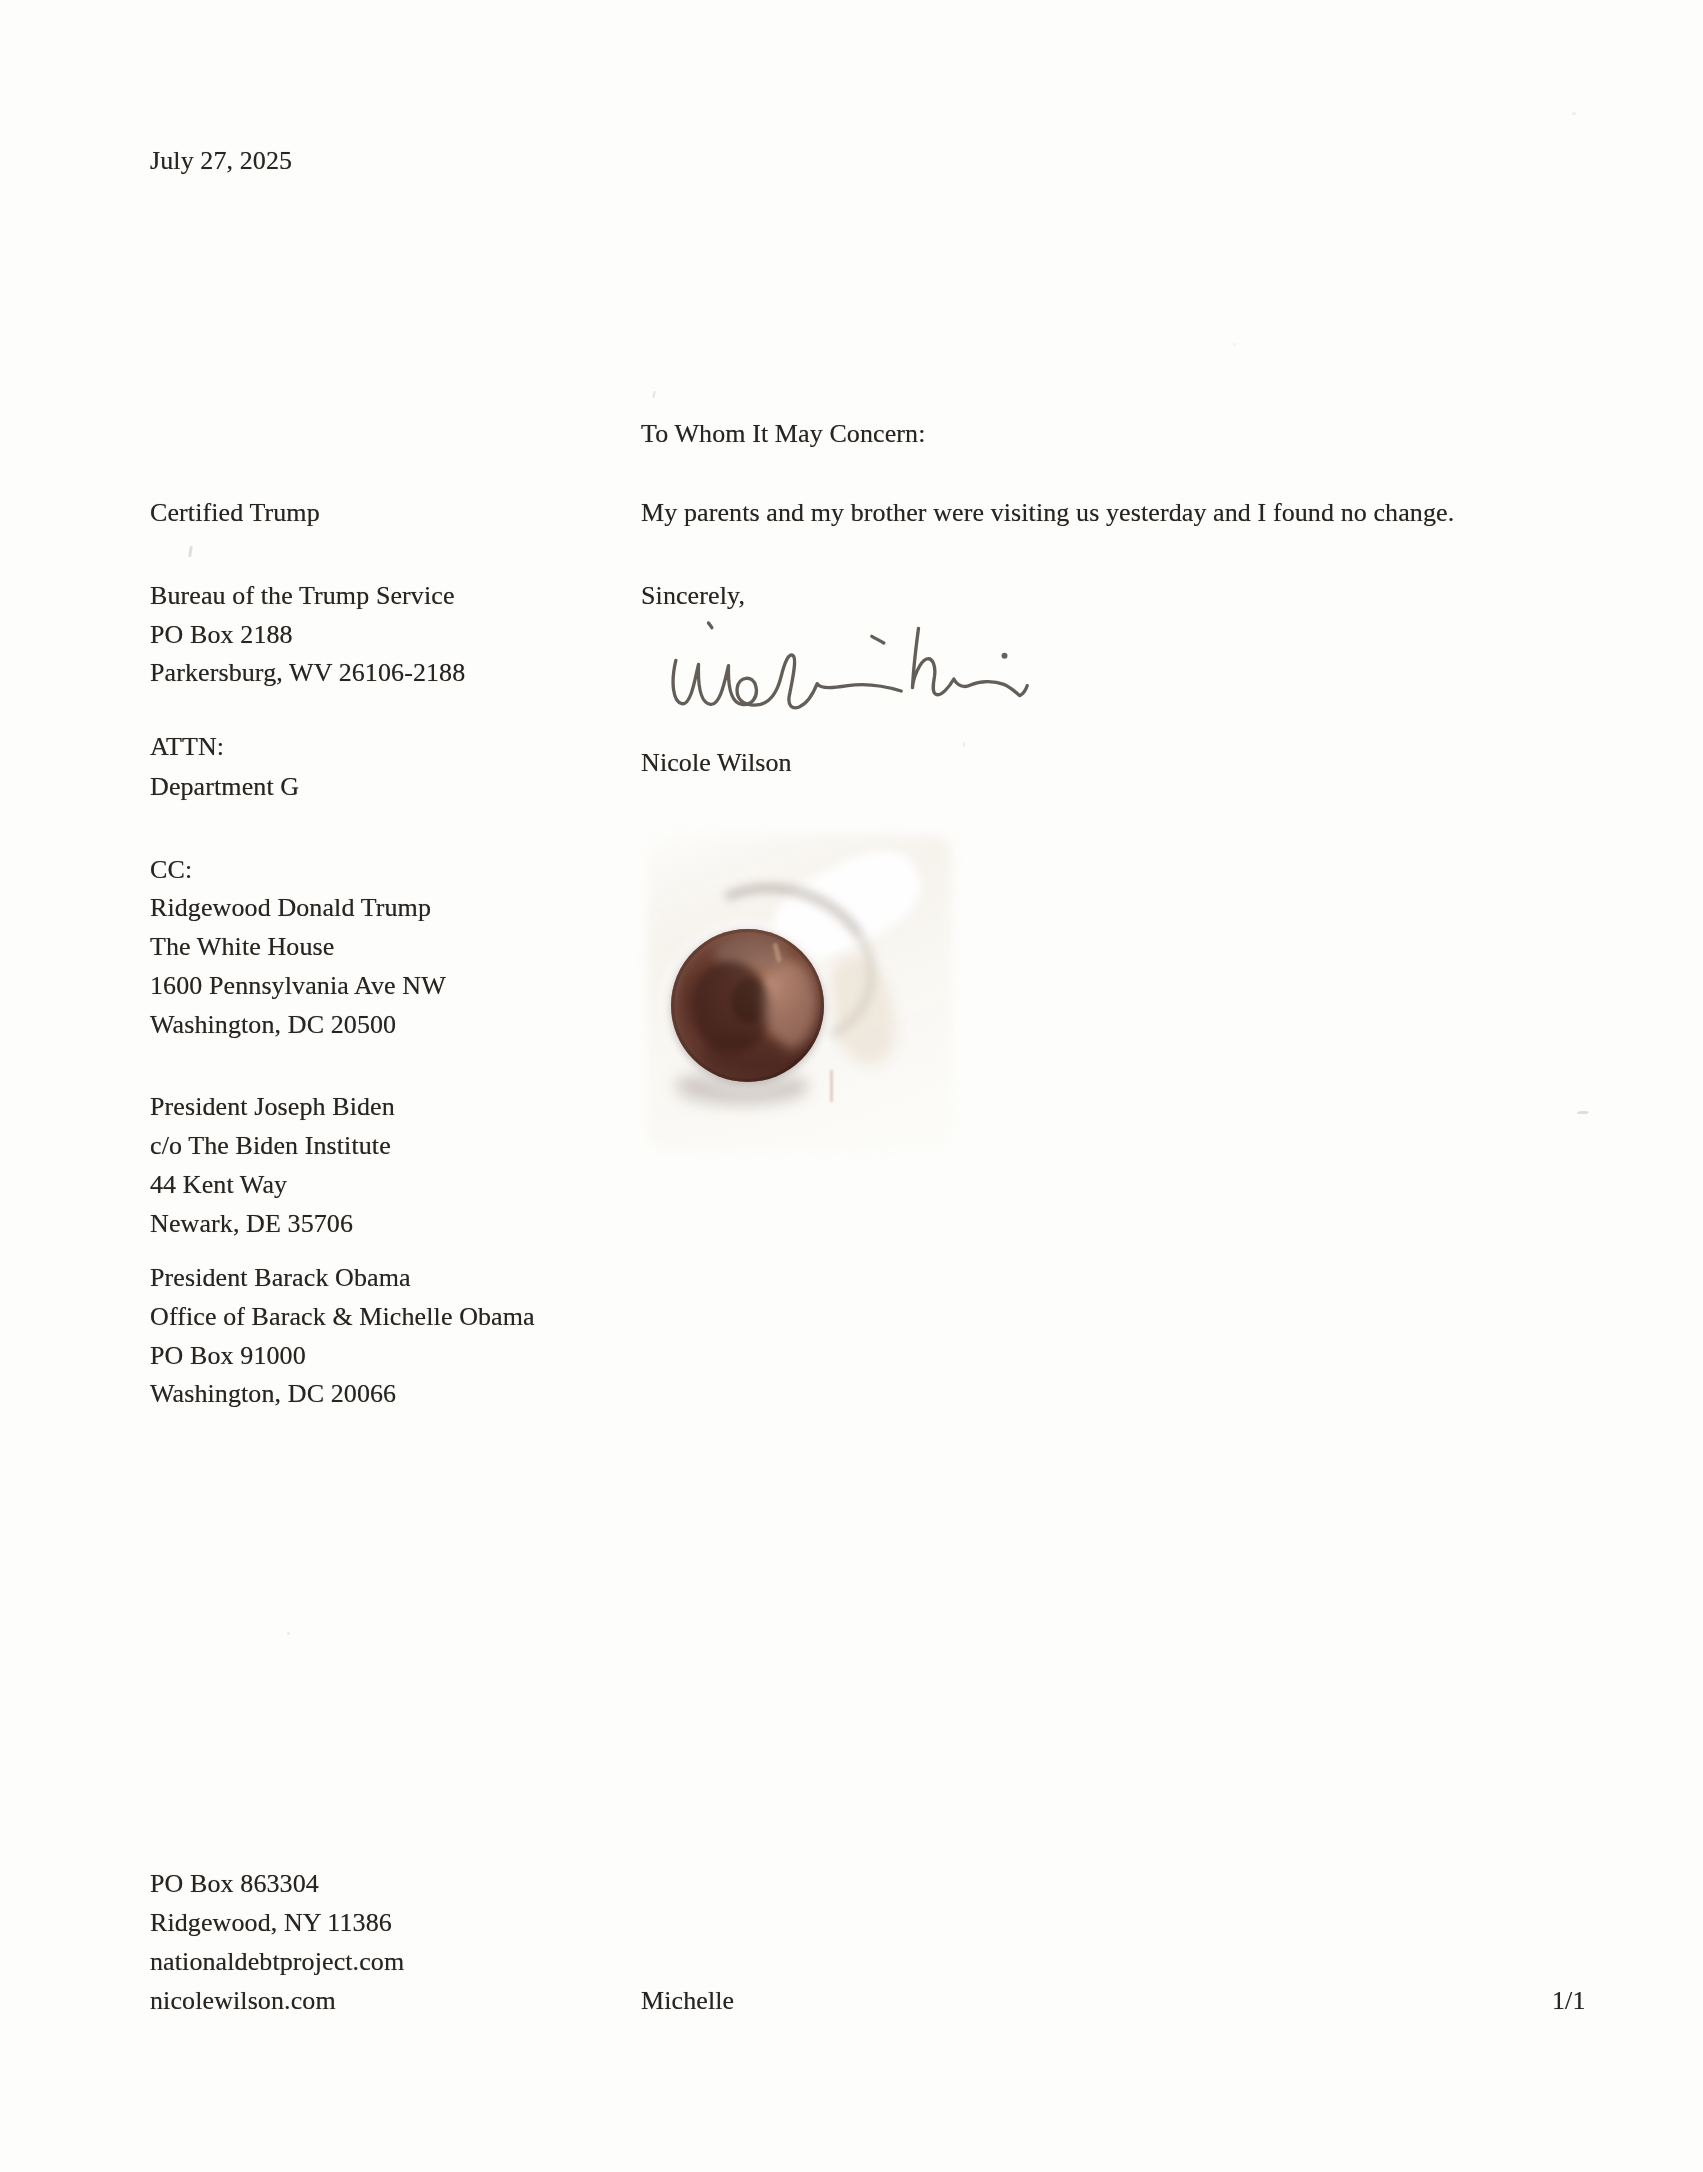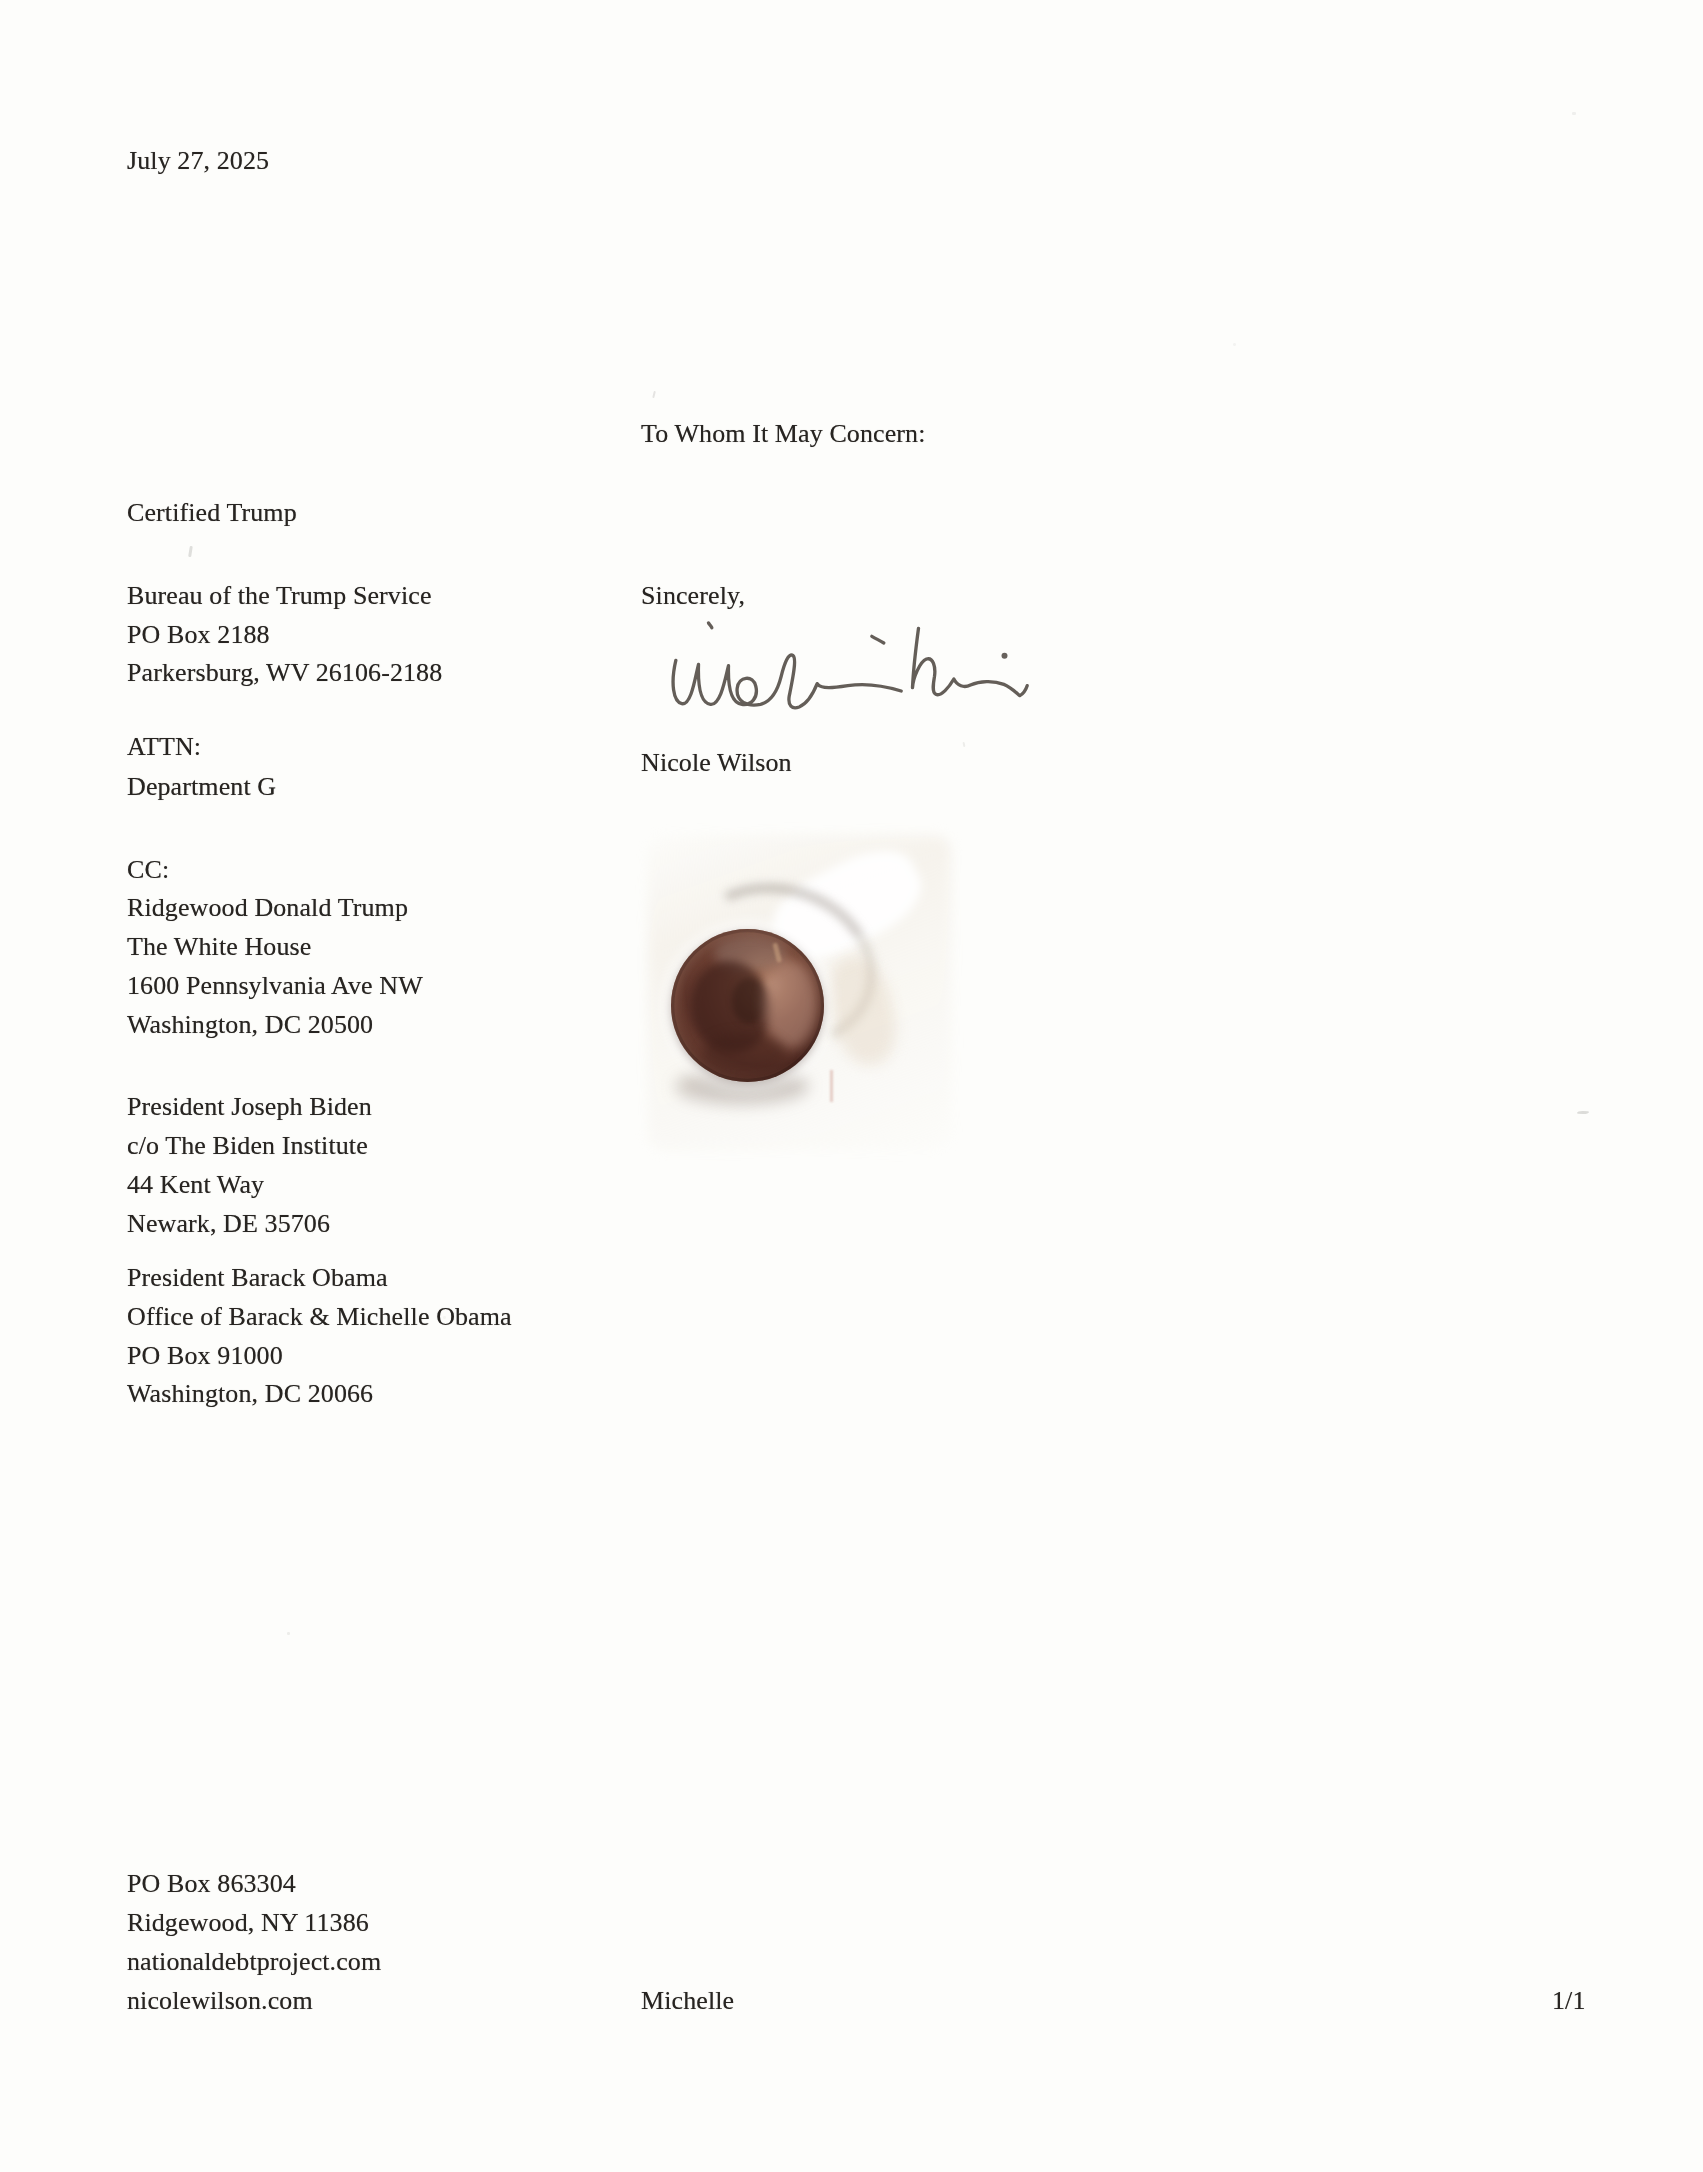--- a/index.html
+++ b/index.html
@@ -12,21 +12,21 @@
     font-size:26px;
     color:#272421;
   }
   .ln{
     position:absolute;
     white-space:nowrap;
     line-height:31px;
     text-shadow:0 0 0.7px rgba(50,45,40,0.55);
     letter-spacing:0.1px;
   }
-  .lcol{left:127px;}
+  .lcol{left:150px;}
   .rcol{left:641px;}
 
   
   .tape{
     position:absolute;left:648px;top:835px;width:303px;height:315px;
     background:linear-gradient(160deg,
       rgba(243,238,229,0.05) 0%,
       rgba(240,234,224,0.55) 28%,
       rgba(243,239,231,0.40) 55%,
       rgba(247,245,241,0.10) 100%);
@@ -108,20 +108,21 @@
   .speck{position:absolute;background:rgba(60,58,54,0.28);border-radius:1.3px;}
 </style>
 </head>
 <body>
 
 <div class="page">
 
   <div class="ln lcol" style="top:145px">July 27, 2025</div>
 
   <div class="ln rcol" style="top:418px">To Whom It May Concern:</div>
+  <div class="ln rcol" style="top:497px">My parents and my brother were visiting us yesterday and I found no change.</div>
   <div class="ln rcol" style="top:580px">Sincerely,</div>
 
   <svg class="signature" viewBox="0 0 560 150" aria-hidden="true">
     <path d="M73,6 C75,9 77,11 78,13"></path>
     <path d="M24,62 C16,96 20,124 33,127 C47,130 53,88 58,68
              C57,100 61,126 76,128 C91,130 98,90 103,70
              C102,102 107,126 123,128 C137,130 148,118 144,101
              C140,83 118,86 116,104 C114,124 131,132 151,128
              C167,124 177,106 182,86 C187,66 193,50 200,55
              C206,60 198,96 194,116 C192,130 198,136 209,132

